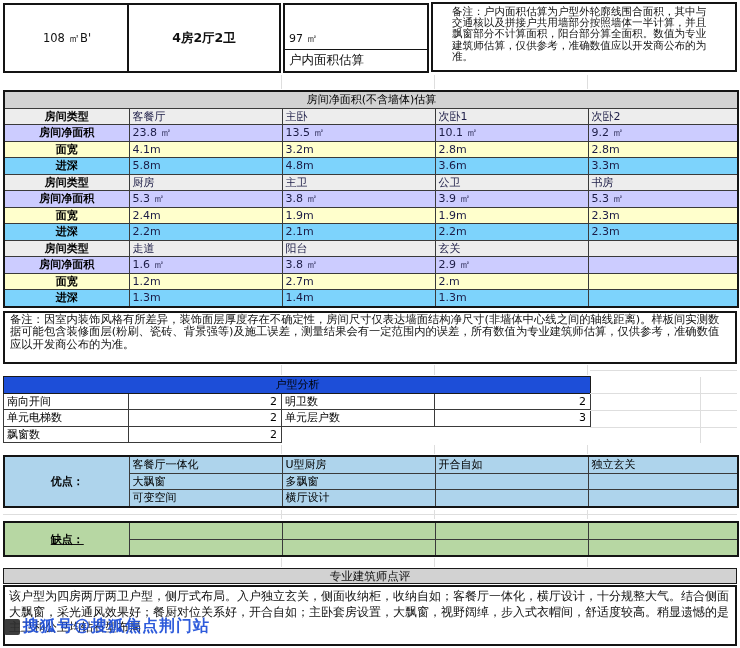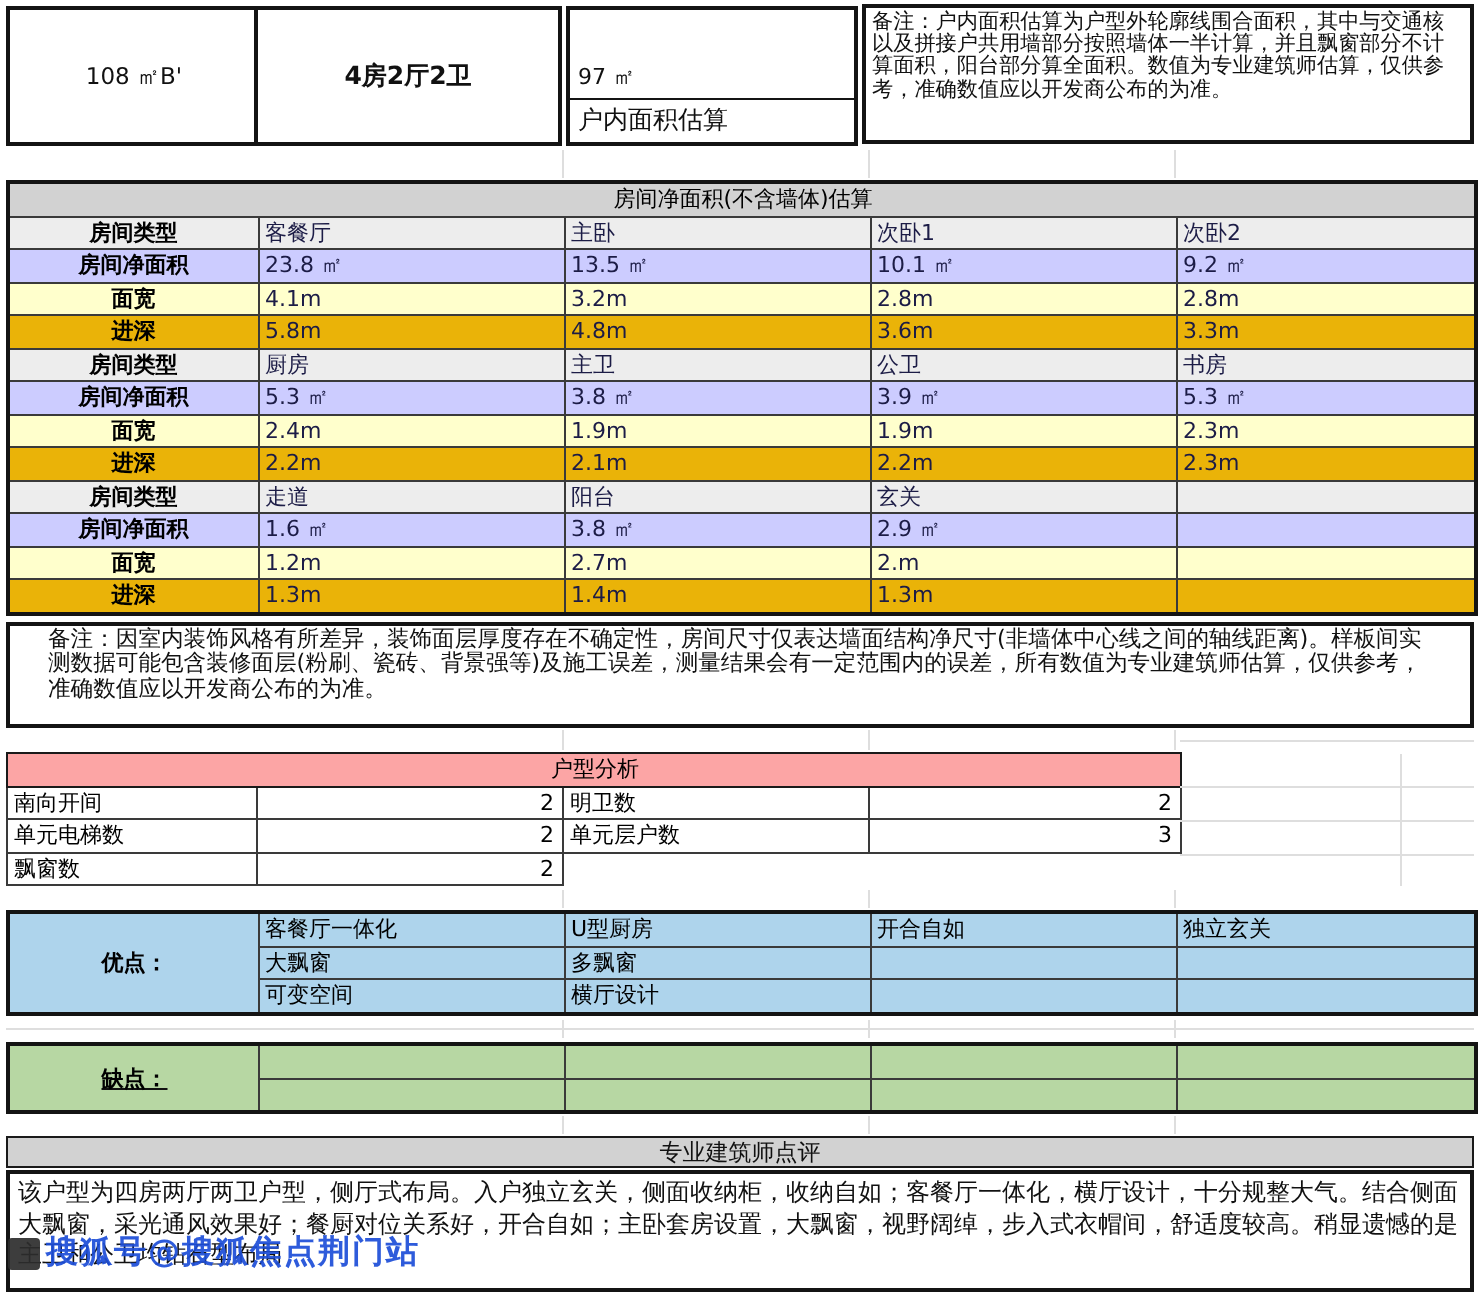--- a/index.html
+++ b/index.html
@@ -6,40 +6,40 @@
   .sheet { position:relative; width:740px; height:648px; background:#ffffff;
            font-family:"DejaVu Sans", sans-serif; color:#111; }
 
   
   .box { position:absolute; box-sizing:border-box; border:2px solid #141414; background:#fff; }
   #box-unit { left:3px; top:3px; width:128px; height:70px; display:flex; align-items:center; justify-content:center; font-size:11.5px; }
   #box-type { left:127px; top:3px; width:154px; height:70px; display:flex; align-items:center; justify-content:center; font-weight:bold; font-size:12.5px; }
   #box-area { left:283px; top:3px; width:146px; height:70px; display:flex; flex-direction:column; }
   #box-area .top { height:21px; border-bottom:1px solid #141414; font-size:11px; padding:2px 0 0 4px; box-sizing:border-box;margin-top:24px;}
   #box-area .bottom { flex:1; display:flex; align-items:center; padding-left:4px; font-weight:normal; font-size:12.5px; }
-  #box-note1 { left:431px; top:2px; width:306px; height:70px; font-size:10.6px; line-height:11.2px; padding:2px 3px; overflow:hidden; }
+  #box-note1 { left:431px; top:2px; width:306px; height:70px; font-size:10.6px; line-height:11.2px; padding:2px 19px; overflow:hidden; }
 
   
   table.grid { border-collapse:collapse; table-layout:fixed; font-size:11px; position:absolute; }
   table.grid td { border:1px solid #3a3a3a; height:15.5px; line-height:15px; padding:0 2px 0 3px;
                   overflow:hidden; white-space:nowrap; color:#1c1c46; }
   table.grid td.lab { text-align:center; font-weight:bold; padding:0; color:#000; }
   #room-table { left:3px; top:90px; width:734px; border:2px solid #141414; }
   tr.sec td { background:#d2d2d2; text-align:center; color:#000; }
   tr.t td { background:#ededed; }
   tr.a td { background:#ccccff; }
   tr.w td { background:#ffffcc; }
-  tr.d td { background:#eab308; }
-
-  #box-note2 { left:3px; top:311px; width:734px; height:53px; font-size:11.3px; line-height:12.4px; padding:1px 19px; overflow:hidden; }
+  tr.d td { background:#7dd3fc; }
+
+  #box-note2 { left:3px; top:311px; width:734px; height:53px; font-size:11.3px; line-height:12.4px; padding:1px 5px; overflow:hidden; }
 
   
   #analysis-table { left:3px; top:376px; width:587px; }
   #analysis-table td { color:#000; }
-  #analysis-table tr.hdr td { background:#fca5a5; text-align:center; border:1px solid #1a1a1a; }
+  #analysis-table tr.hdr td { background:#1d4ed8; text-align:center; border:1px solid #1a1a1a; }
   #analysis-table td.aval { text-align:right; padding-right:4px; }
   #analysis-table td.aempty { border:none; background:transparent; }
 
   
   #pros-table { left:3px; top:455px; width:734px; border:2px solid #141414; }
   #pros-table td { background:#aed4ec; color:#000; }
   #cons-table { left:3px; top:521px; width:734px; border:2px solid #141414;text-decoration:underline; }
   #cons-table td { background:#b7d7a3; color:#000; }
   td.blab { text-align:center; font-weight:bold; }
 

